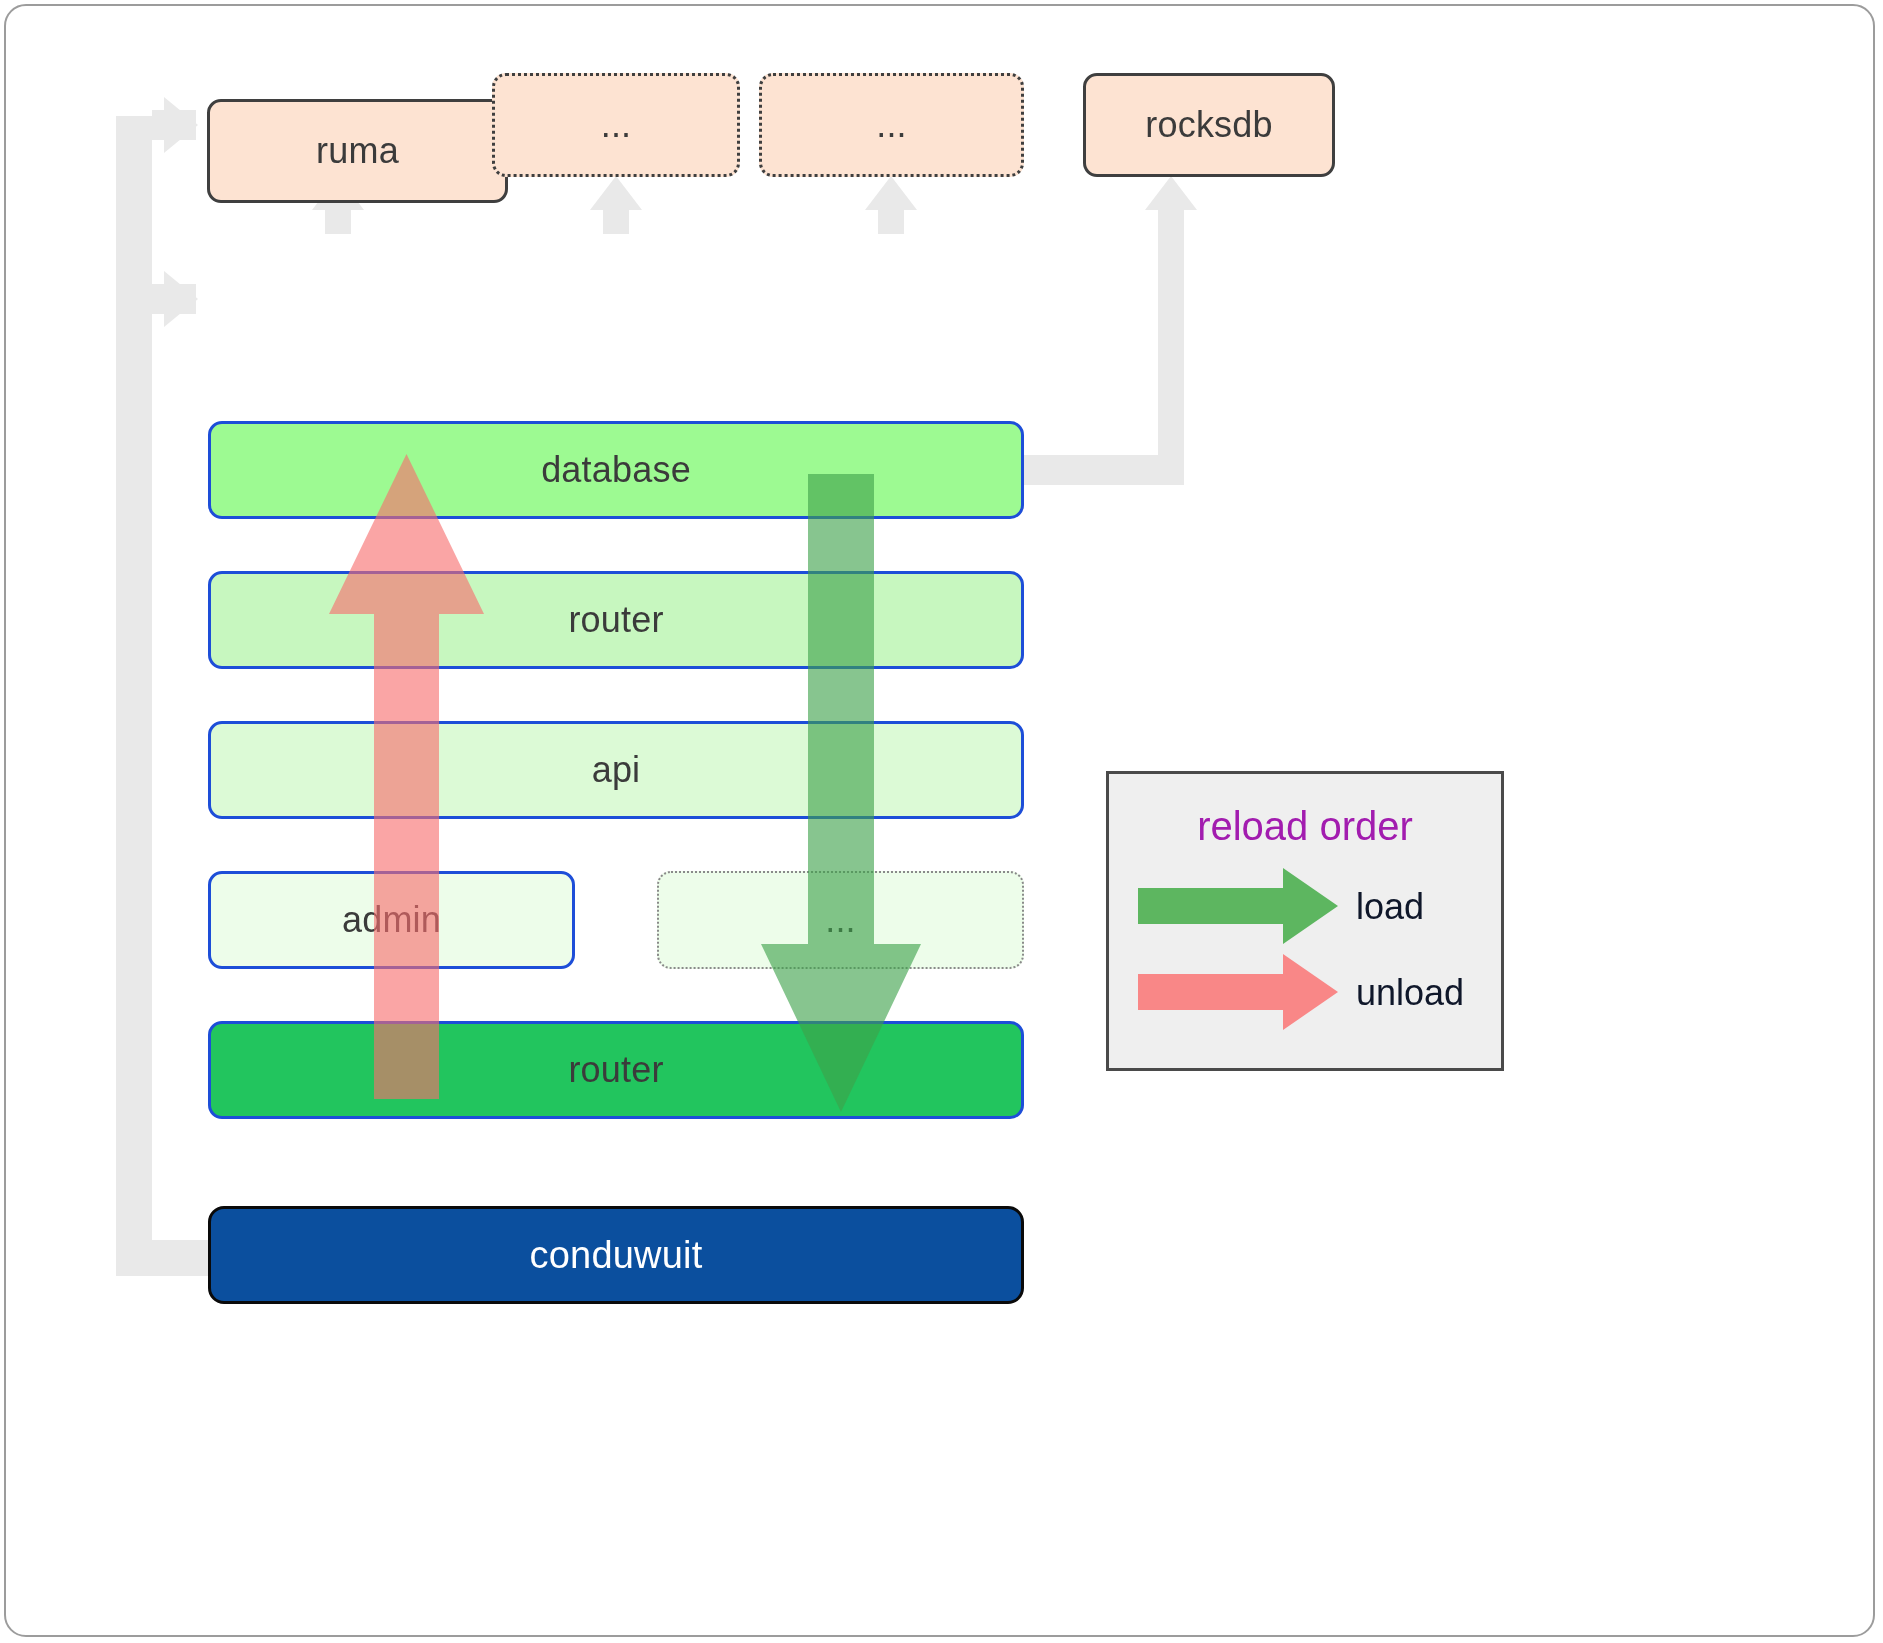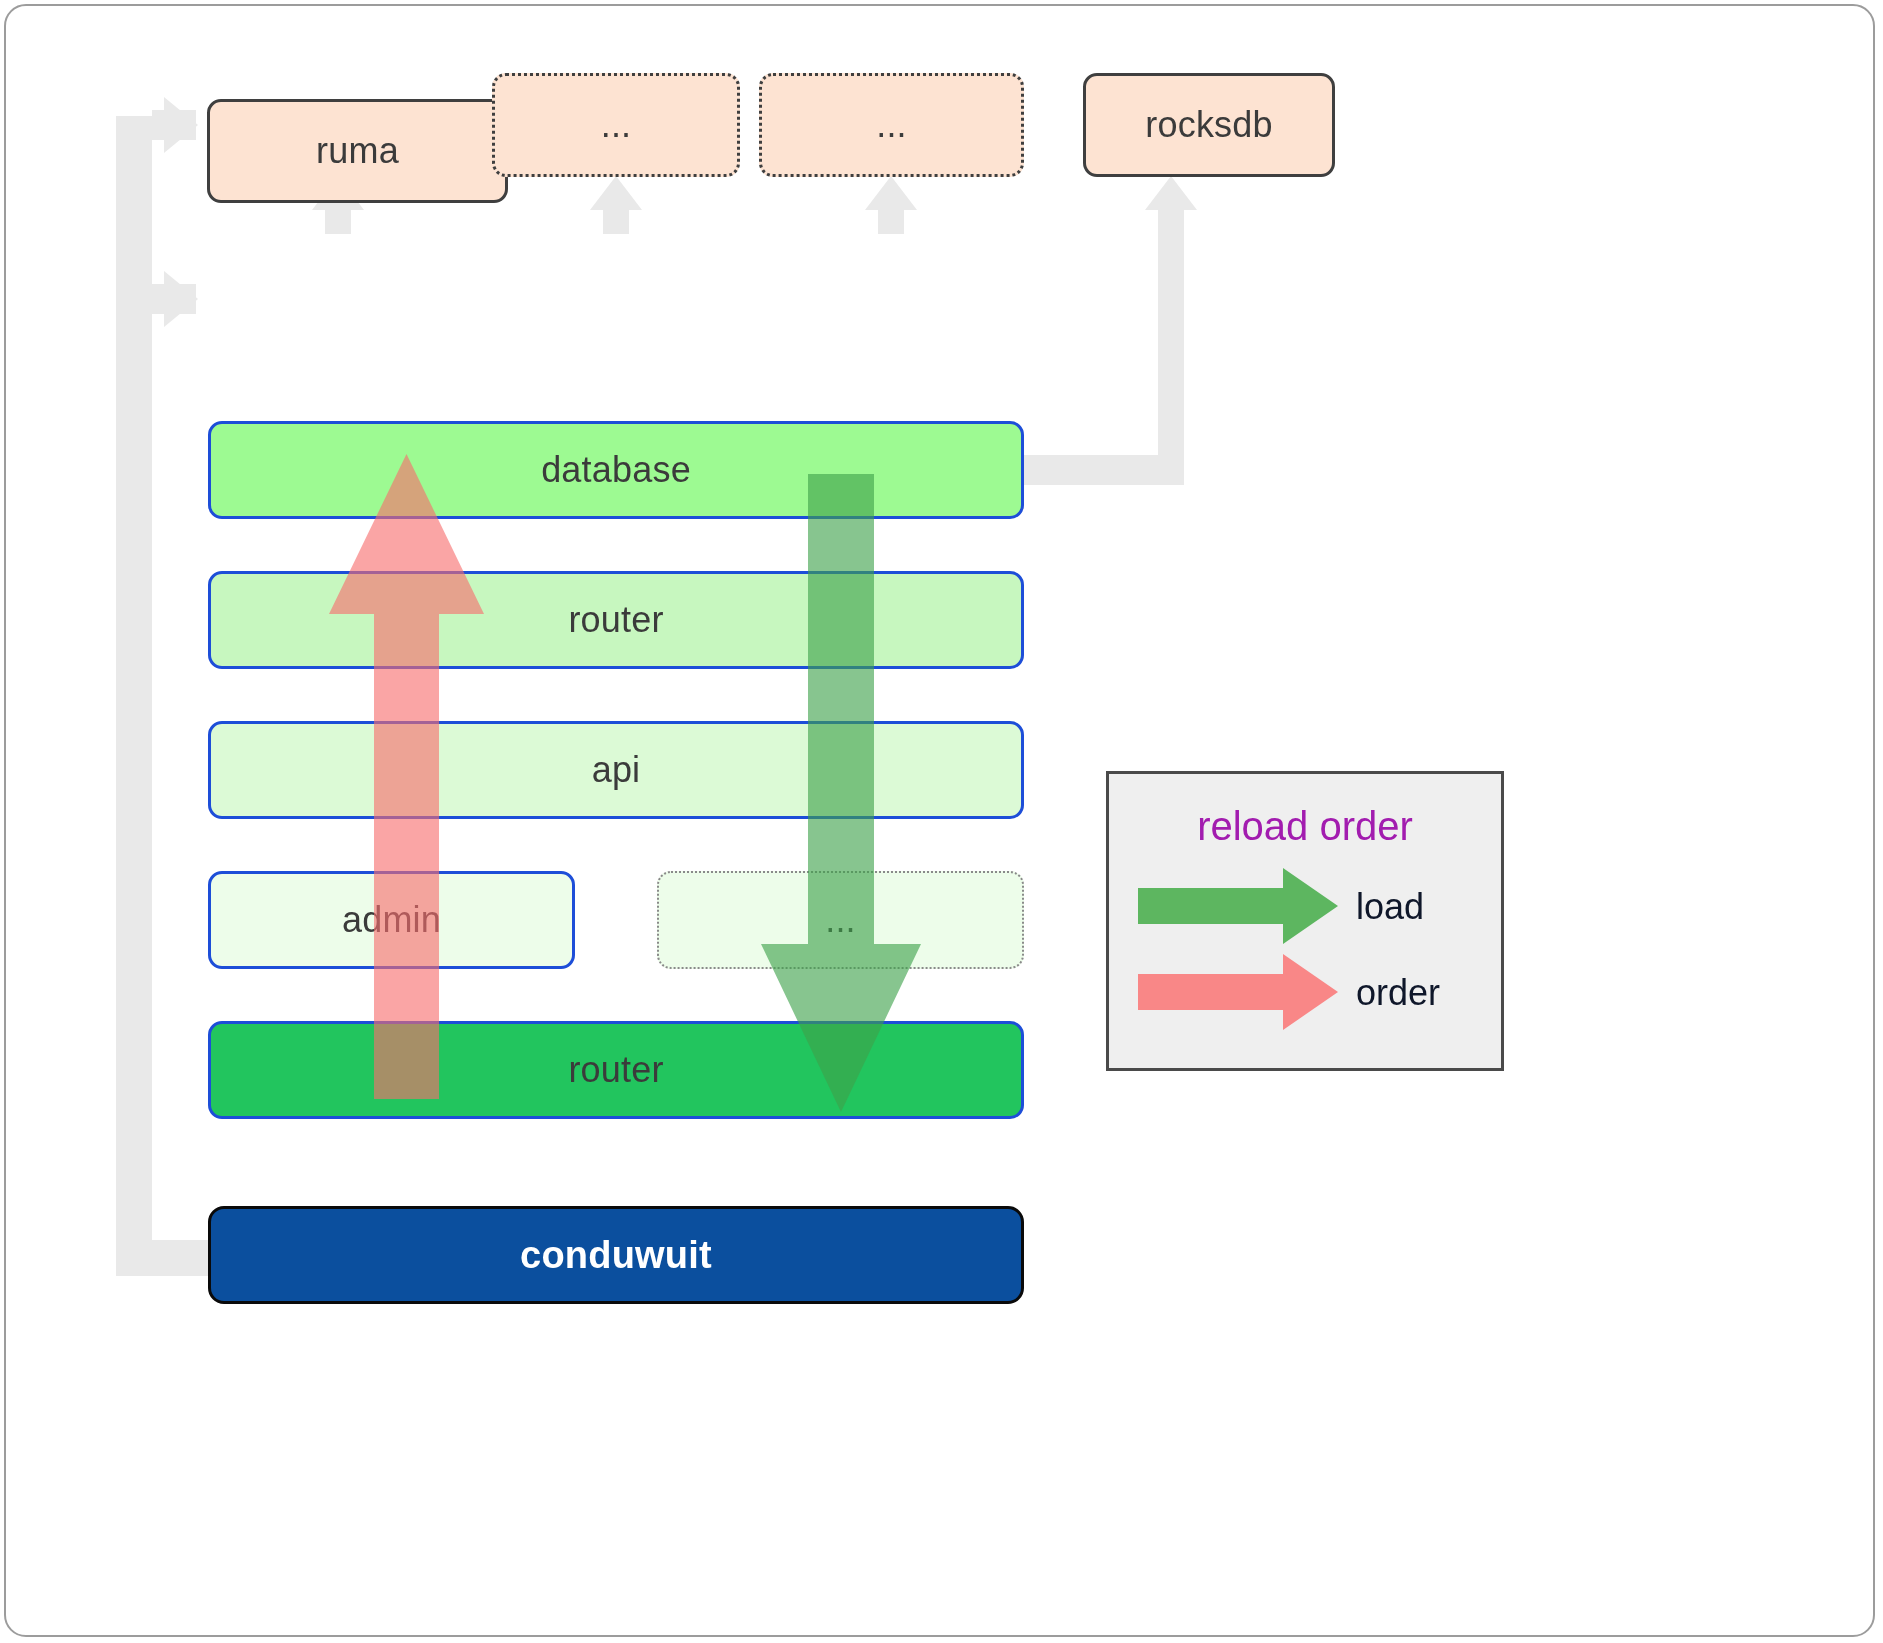--- a/index.html
+++ b/index.html
@@ -30,21 +30,21 @@
   .layer{ border:3px solid #1d4ed8; }
   .l-database{ background:#9dfa92; }
   .l-service { background:#c7f7bf; }
   .l-api     { background:#dcfad6; }
   .l-admin   { background:#edfdea; }
   .l-dots    { background:#edfdea; border:2px dotted #8a8a8a; }
   .l-router  { background:#22c55e; }
 
   .conduwuit{
     background:#0b4f9e; border:3px solid #0a0a0a; border-radius:16px;
-    color:#ffffff; font-weight:bold; font-size:38px;
+    color:#ffffff; font-weight:normal; font-size:38px;
   }
 
   
   .rail{ position:absolute; background:#e9e9e9; }
   .arrowhead-r{
     position:absolute; width:0; height:0;
     border-top:28px solid transparent;
     border-bottom:28px solid transparent;
     border-left:34px solid #e9e9e9;
   }
@@ -166,15 +166,15 @@
       <path d="M 200 38 L 145 0 L 145 20 L 0 20 L 0 56 L 145 56 L 145 76 Z" fill="#4caf50" fill-opacity="0.9"></path>
     </svg>
   </div>
   <div class="legend-label" style="left:1350px; top:880px;">load</div>
 
   <div class="flow" style="left:1132px; top:948px; width:200px; height:76px;">
     <svg width="200" height="76" viewBox="0 0 200 76">
       <path d="M 200 38 L 145 0 L 145 20 L 0 20 L 0 56 L 145 56 L 145 76 Z" fill="#f98181" fill-opacity="0.95"></path>
     </svg>
   </div>
-  <div class="legend-label" style="left:1350px; top:966px;">order</div>
+  <div class="legend-label" style="left:1350px; top:966px;">unload</div>
 
 </div>
 
 </body></html>

